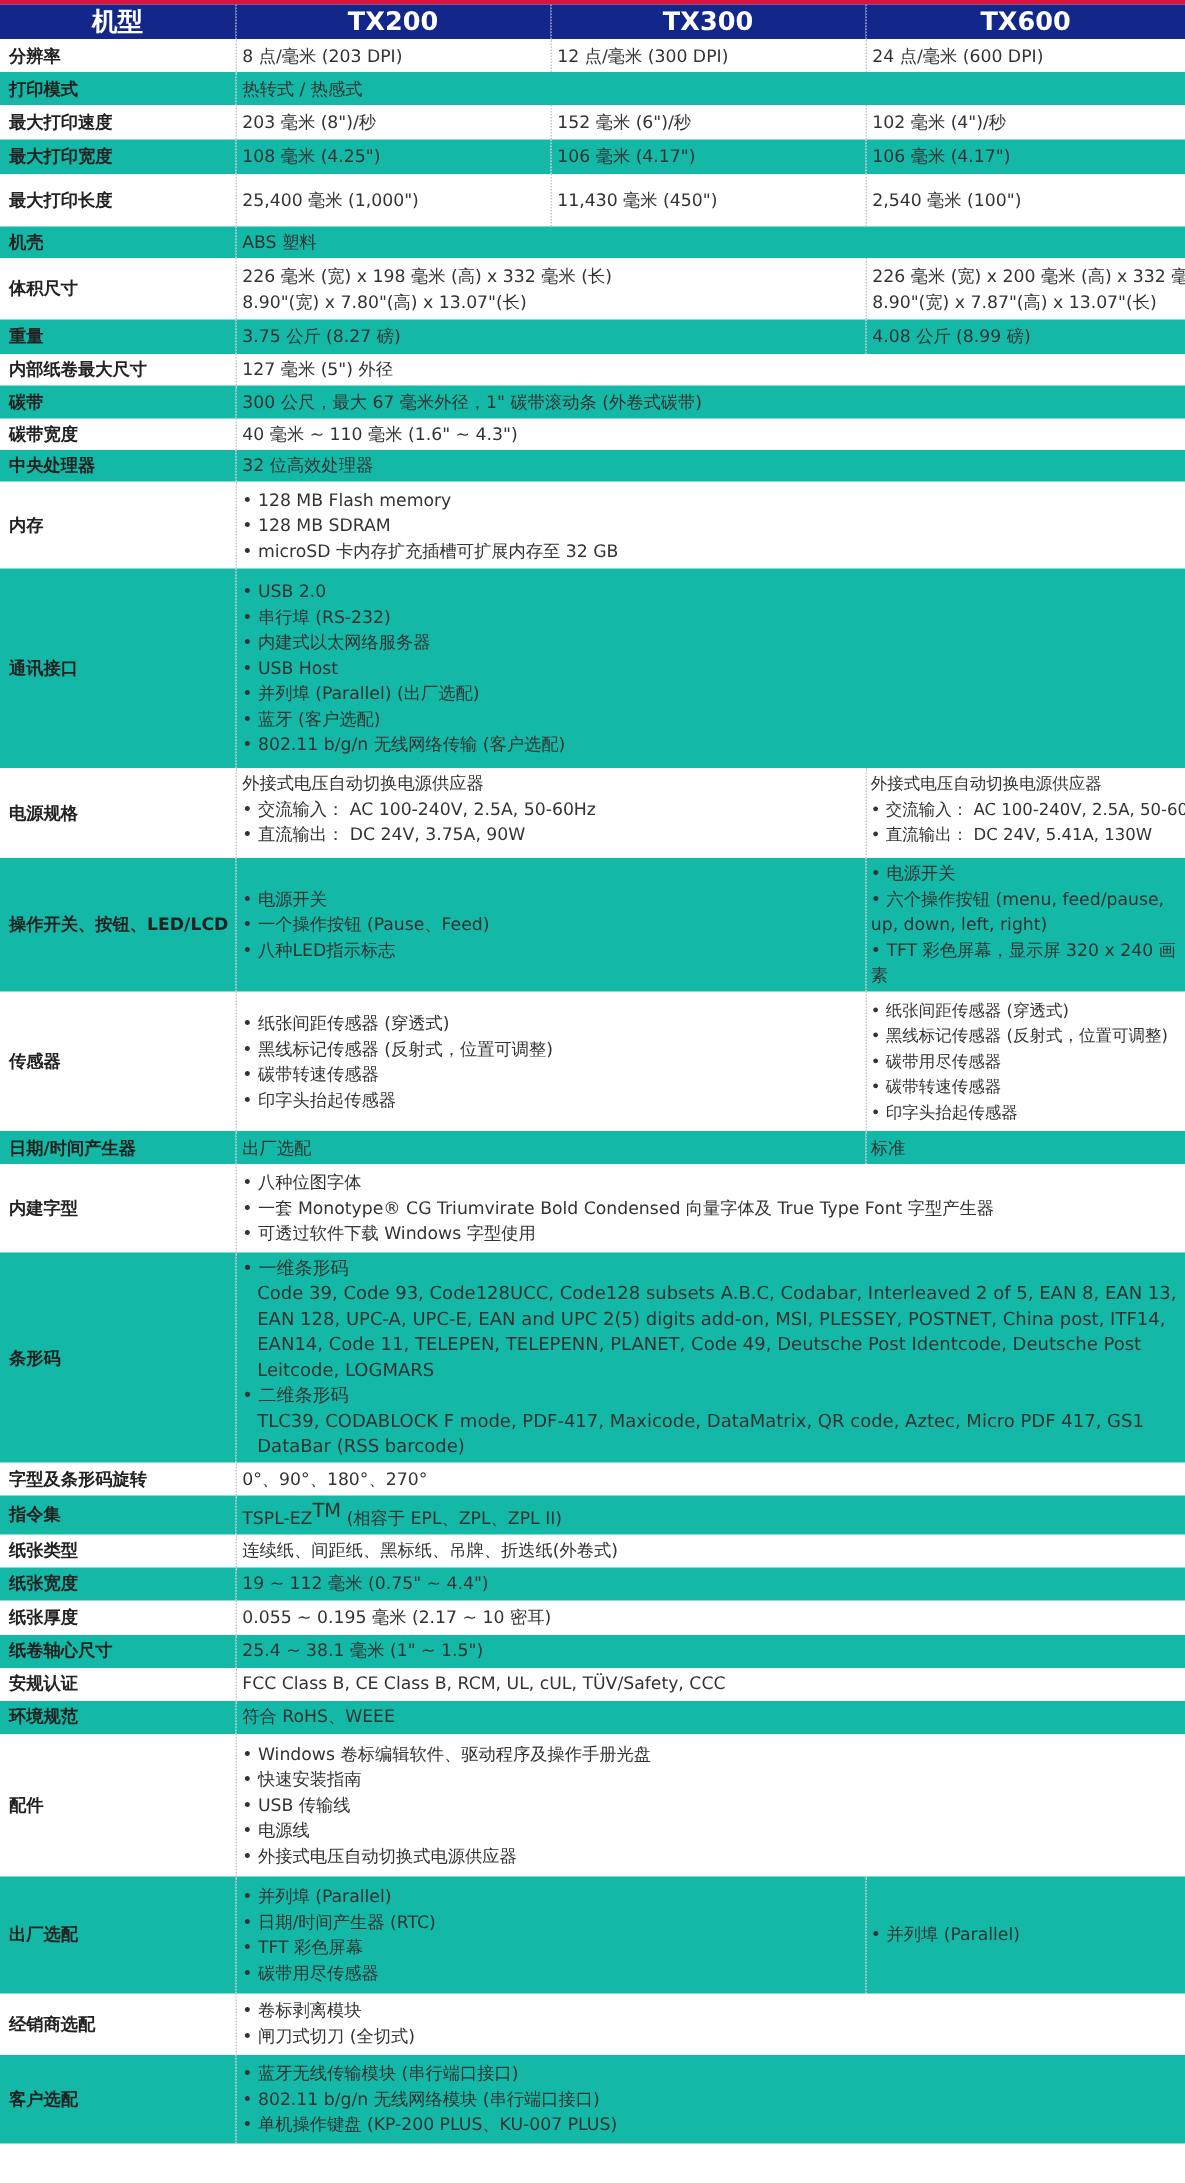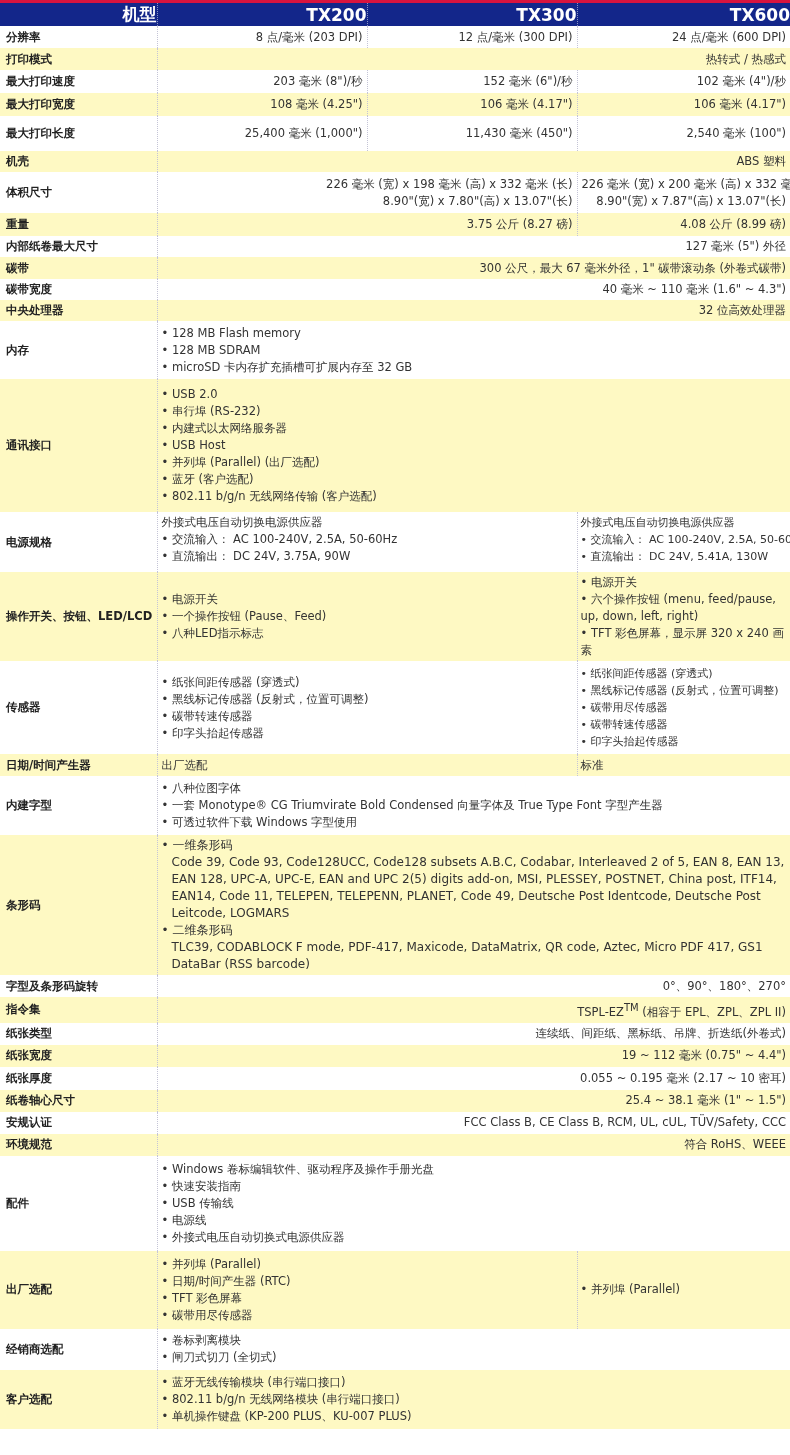--- a/index.html
+++ b/index.html
@@ -1,25 +1,25 @@
 <!DOCTYPE html>
 <html><head>
 <meta charset="utf-8">
 <style>
   html, body { margin:0; padding:0; background:#fff; }
   body { width:790px; height:1455px; overflow:hidden; font-family:"DejaVu Sans","Liberation Sans",sans-serif; color:#333; font-size:11.5px; }
   .topbar { height:3px; background:#d8143f; }
   table { border-collapse:collapse; width:790px; table-layout:fixed; }
   col.c0 { width:157px; } col.c1 { width:210px; } col.c2 { width:210px; } col.c3 { width:213px; }
-  th { background:#13268a; color:#fff; font-weight:bold; font-size:17px; height:22px; padding:0; border-left:1px dotted #8b93c4;text-align:right; }
+  th { background:#13268a; color:#fff; font-weight:bold; font-size:17px; height:22px; padding:0; border-left:1px dotted #8b93c4; }
   th:first-child { border-left:none; }
   td { padding:2px 4px; vertical-align:middle; border-left:1px dotted #c4c4d6; line-height:17px; }
   td.lbl { border-left:none; font-weight:bold; color:#222; padding-left:6px; }
-  tr.alt td { background:#fef9c3; }
-  td.center { text-align:right;margin-top:22px; }
+  tr.alt td { background:#14b8a6; }
+  td.center { text-align:left;margin-top:22px; }
   ul { list-style:none; margin:0; padding:0; }
   li::before { content:"• "; }
   li.plain::before { content:""; }
   .indent { padding-left:10px; }
 </style>
 </head>
 <body>
 
 <div class="topbar"></div>
 <table>
@@ -206,21 +206,21 @@
         </ul>
       </td>
     </tr>
     <tr style="height:22px">
       <td class="lbl">字型及条形码旋转</td>
       <td class="center" colspan="3">0°、90°、180°、270°</td>
     </tr>
     <tr class="alt" style="height:22px">
       <td class="lbl">指令集</td>
       <td class="center" colspan="3">
-        <span>TSPL-EZ</span><sup style="font-size:10px">TM</sup><span> (相容于 EPL、ZPL、ZPL II)</span>
+        <span>TSPL-EZ</span><sup style="font-size:13px">TM</sup><span> (相容于 EPL、ZPL、ZPL II)</span>
       </td>
     </tr>
     <tr style="height:22px">
       <td class="lbl">纸张类型</td>
       <td class="center" colspan="3">连续纸、间距纸、黑标纸、吊牌、折迭纸(外卷式)</td>
     </tr>
     <tr class="alt" style="height:22px">
       <td class="lbl">纸张宽度</td>
       <td class="center" colspan="3">19 ~ 112 毫米 (0.75" ~ 4.4")</td>
     </tr>

